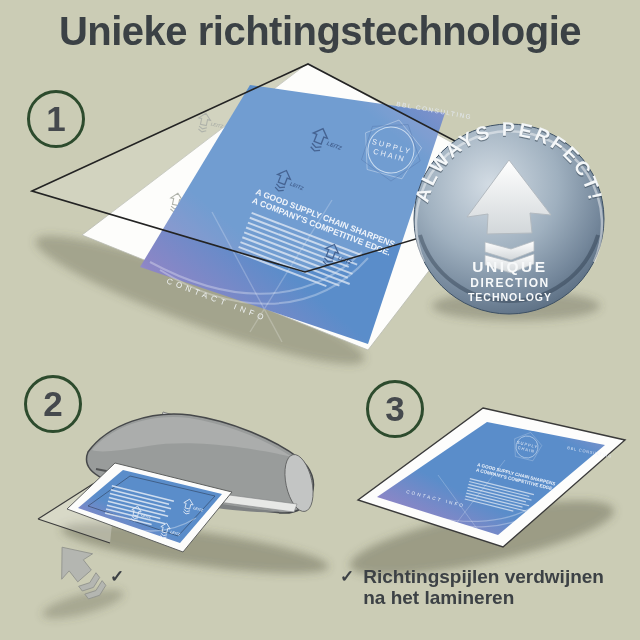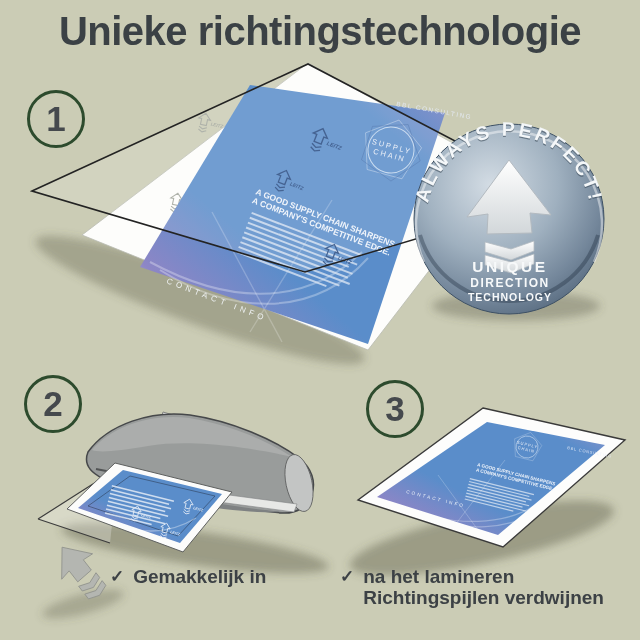--- a/index.html
+++ b/index.html
@@ -242,24 +242,23 @@
   <div class="step-circle step-2">
     <span>2</span>
   </div>
   <div class="step-circle step-3">
     <span>3</span>
   </div>
 
   <div class="check-item ci-1">
     <span class="mark">✓</span>
     <span>
-      <div>Gemakkelijk in</div>
     </span>
   </div>
   <div class="check-item ci-2">
     <span class="mark">✓</span>
     <span>
+      <div>Richtingspijlen verdwijnen</div>
       <div>na het lamineren</div>
-      <div>Richtingspijlen verdwijnen</div>
     </span>
   </div>
 
 </div>
 
 </body></html>

